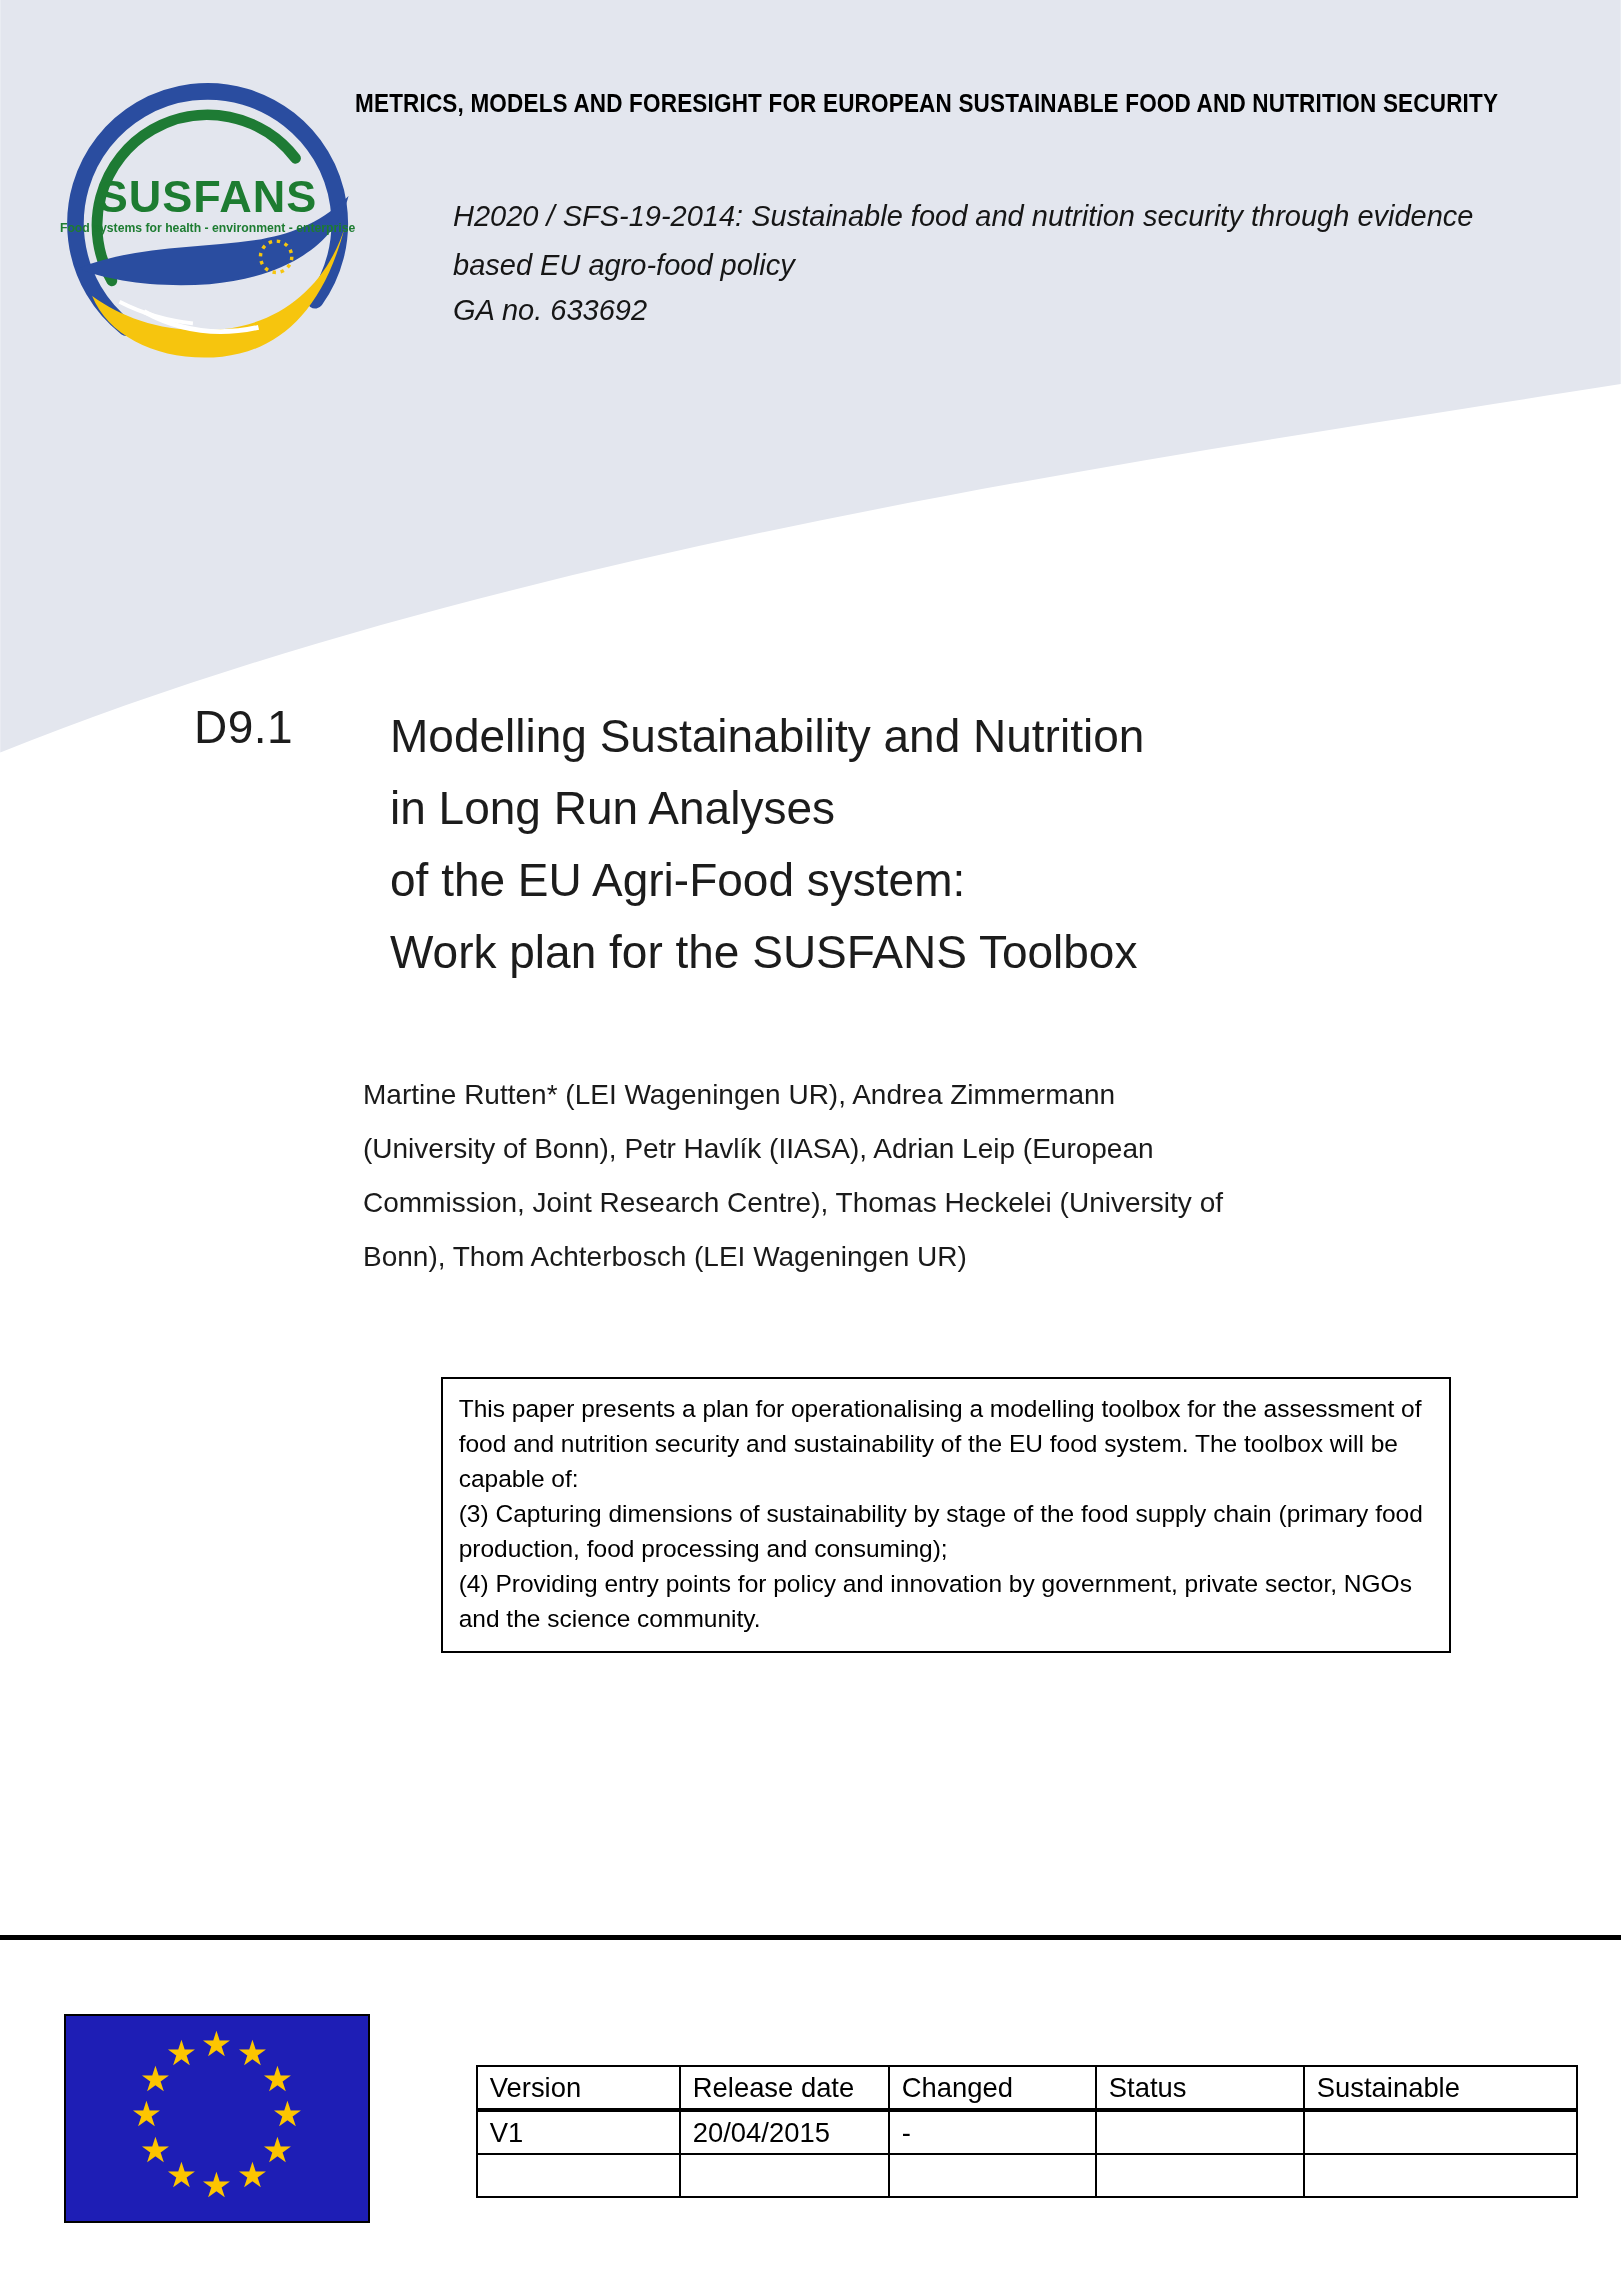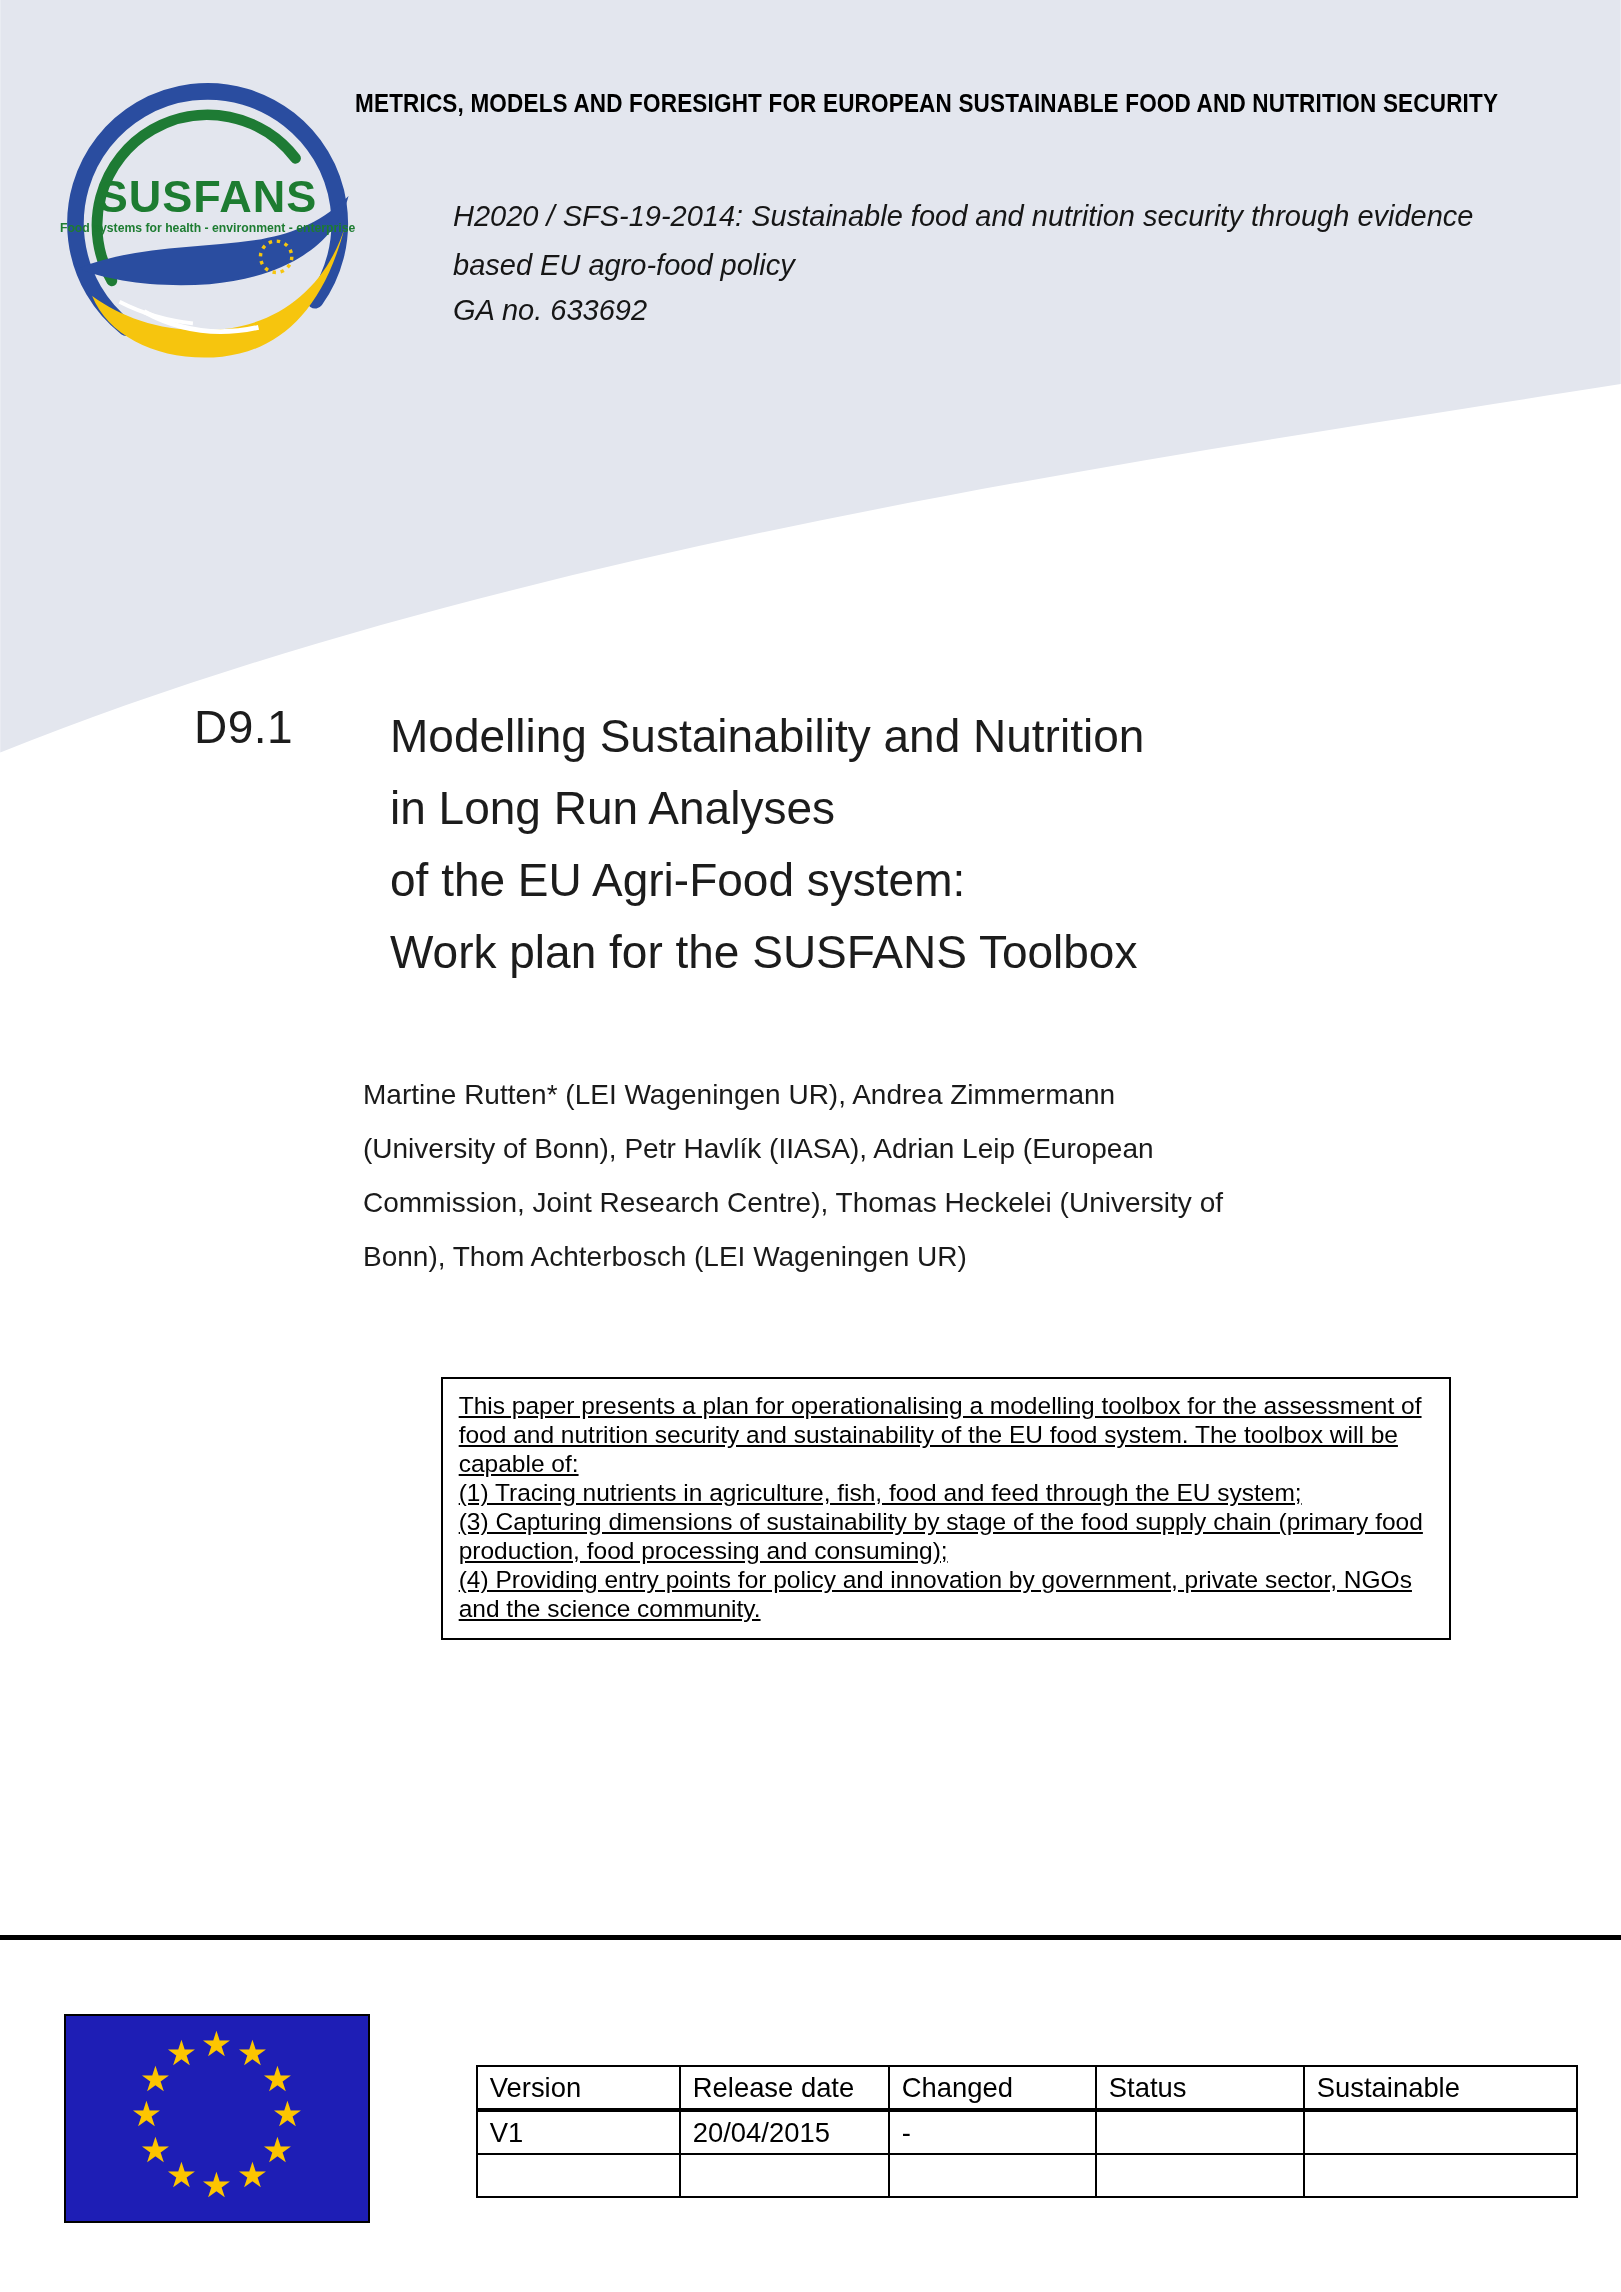--- a/index.html
+++ b/index.html
@@ -38,21 +38,21 @@
   .deliv-title div{height:72px;}
   
   .authors{
     position:absolute;left:363px;top:1068px;width:863px;
     font-size:28px;line-height:54px;color:#1a1a1a;
   }
   
   .abstract{
     position:absolute;left:441px;top:1377px;width:1010px;box-sizing:border-box;
     border:2.9px solid #000;background:#fff;padding:11.8px 15.7px 15.7px 15.7px;
-    font-size:24.5px;line-height:29px;color:#000;text-decoration:underline;
+    font-size:24.5px;line-height:35px;color:#000;
   }
   .abstract p{margin:0;}
   
   .rule{position:absolute;left:0;top:1935px;width:1621px;height:4.9px;background:#000;}
   .eu-flag{
     position:absolute;left:64px;top:2014px;width:302px;height:205px;
     border:2px solid #000;
   }
   .eu-star{position:absolute;font-size:35px;line-height:35px;width:35px;height:35px;text-align:center;}
   .version-table{
@@ -110,21 +110,20 @@
     <div>Modelling Sustainability and Nutrition</div>
     <div>in Long Run Analyses</div>
     <div>of the EU Agri-Food system:</div>
     <div>Work plan for the SUSFANS Toolbox</div>
   </div>
 
   <div class="authors">Martine Rutten* (LEI Wageningen UR), Andrea Zimmermann (University of Bonn), Petr Havlík (IIASA), Adrian Leip (European Commission, Joint Research Centre), Thomas Heckelei (University of Bonn), Thom Achterbosch (LEI Wageningen UR)</div>
 
   <div class="abstract">
     <p>This paper presents a plan for operationalising a modelling toolbox for the assessment of food and nutrition security and sustainability of the EU food system. The toolbox will be capable of:</p>
-    <p>(1) Tracing nutrients in agriculture, fish, food and feed through the EU system;</p>
     <p>(3) Capturing dimensions of sustainability by stage of the food supply chain (primary food production, food processing and consuming);</p>
     <p>(4) Providing entry points for policy and innovation by government, private sector, NGOs and the science community.</p>
   </div>
 
   <div class="rule"></div>
 
   <div class="eu-flag" id="eu-flag" style="background: rgb(30, 30, 181);">
     <span id="eu-stars"><span class="eu-star" style="color: rgb(253, 197, 0); left: 133px; top: 9.8px;">★</span><span class="eu-star" style="color: rgb(253, 197, 0); left: 169px; top: 19px;">★</span><span class="eu-star" style="color: rgb(253, 197, 0); left: 194px; top: 45px;">★</span><span class="eu-star" style="color: rgb(253, 197, 0); left: 204px; top: 80px;">★</span><span class="eu-star" style="color: rgb(253, 197, 0); left: 194px; top: 116px;">★</span><span class="eu-star" style="color: rgb(253, 197, 0); left: 169px; top: 141px;">★</span><span class="eu-star" style="color: rgb(253, 197, 0); left: 133px; top: 151px;">★</span><span class="eu-star" style="color: rgb(253, 197, 0); left: 98px; top: 141px;">★</span><span class="eu-star" style="color: rgb(253, 197, 0); left: 72px; top: 116px;">★</span><span class="eu-star" style="color: rgb(253, 197, 0); left: 63px; top: 80px;">★</span><span class="eu-star" style="color: rgb(253, 197, 0); left: 72px; top: 45px;">★</span><span class="eu-star" style="color: rgb(253, 197, 0); left: 98px; top: 19px;">★</span></span>
   </div>
 

